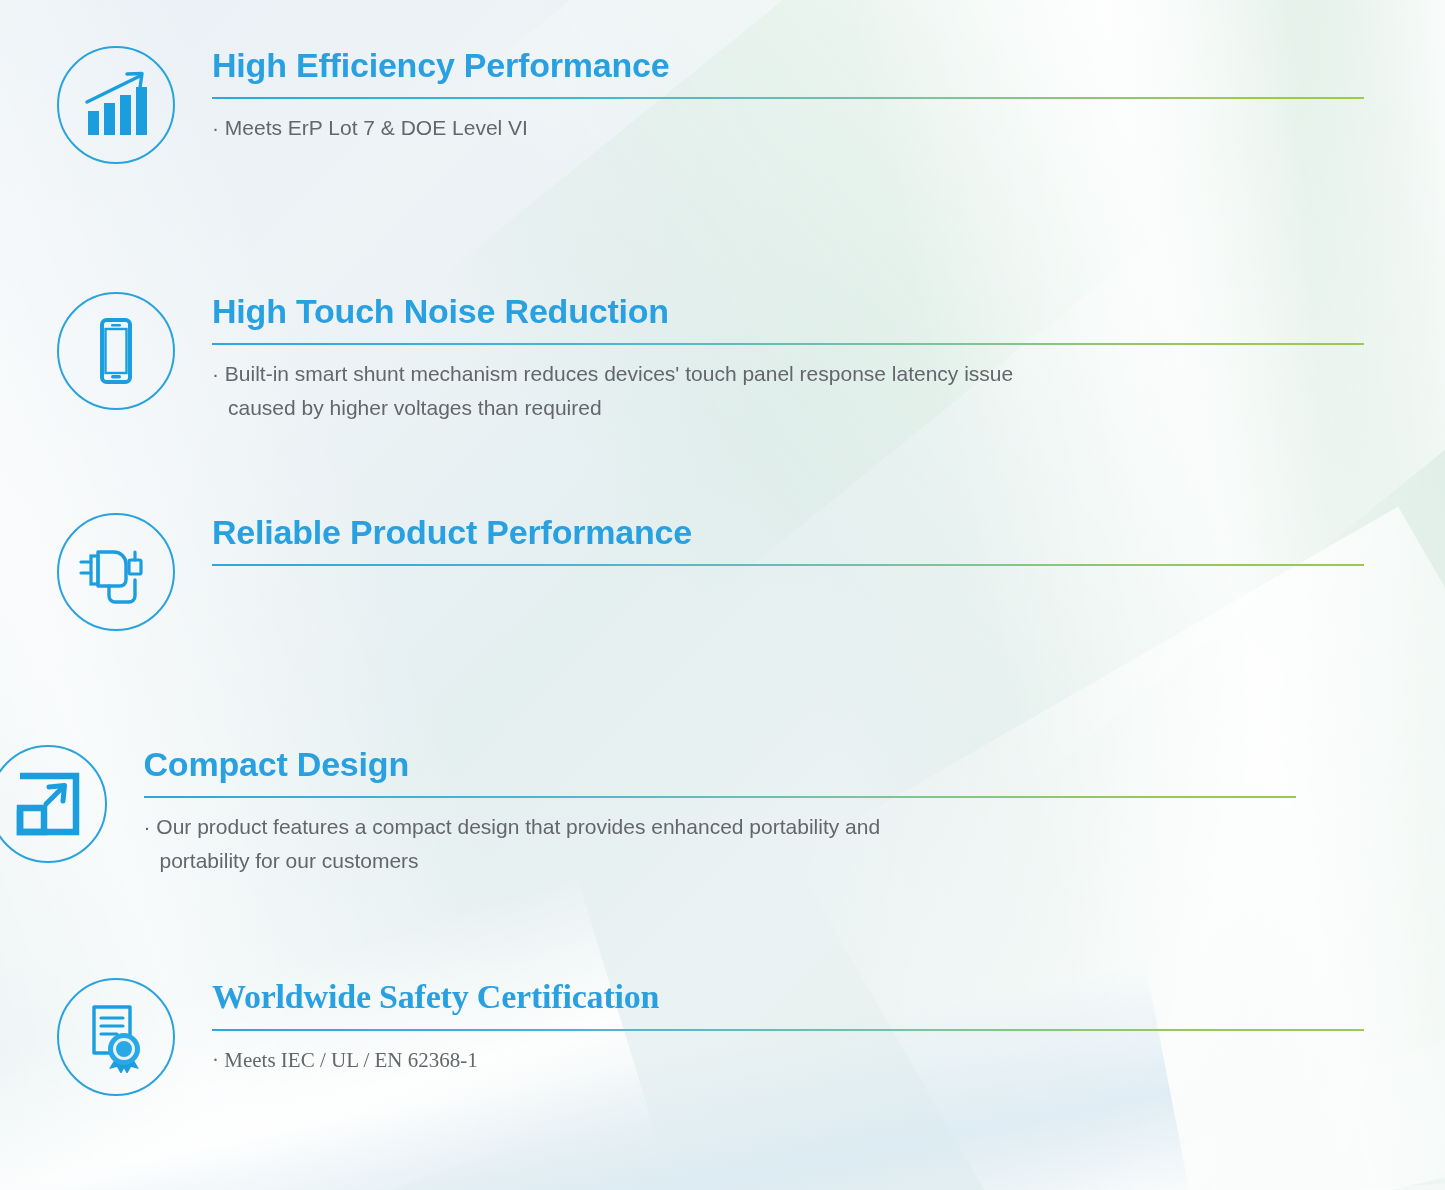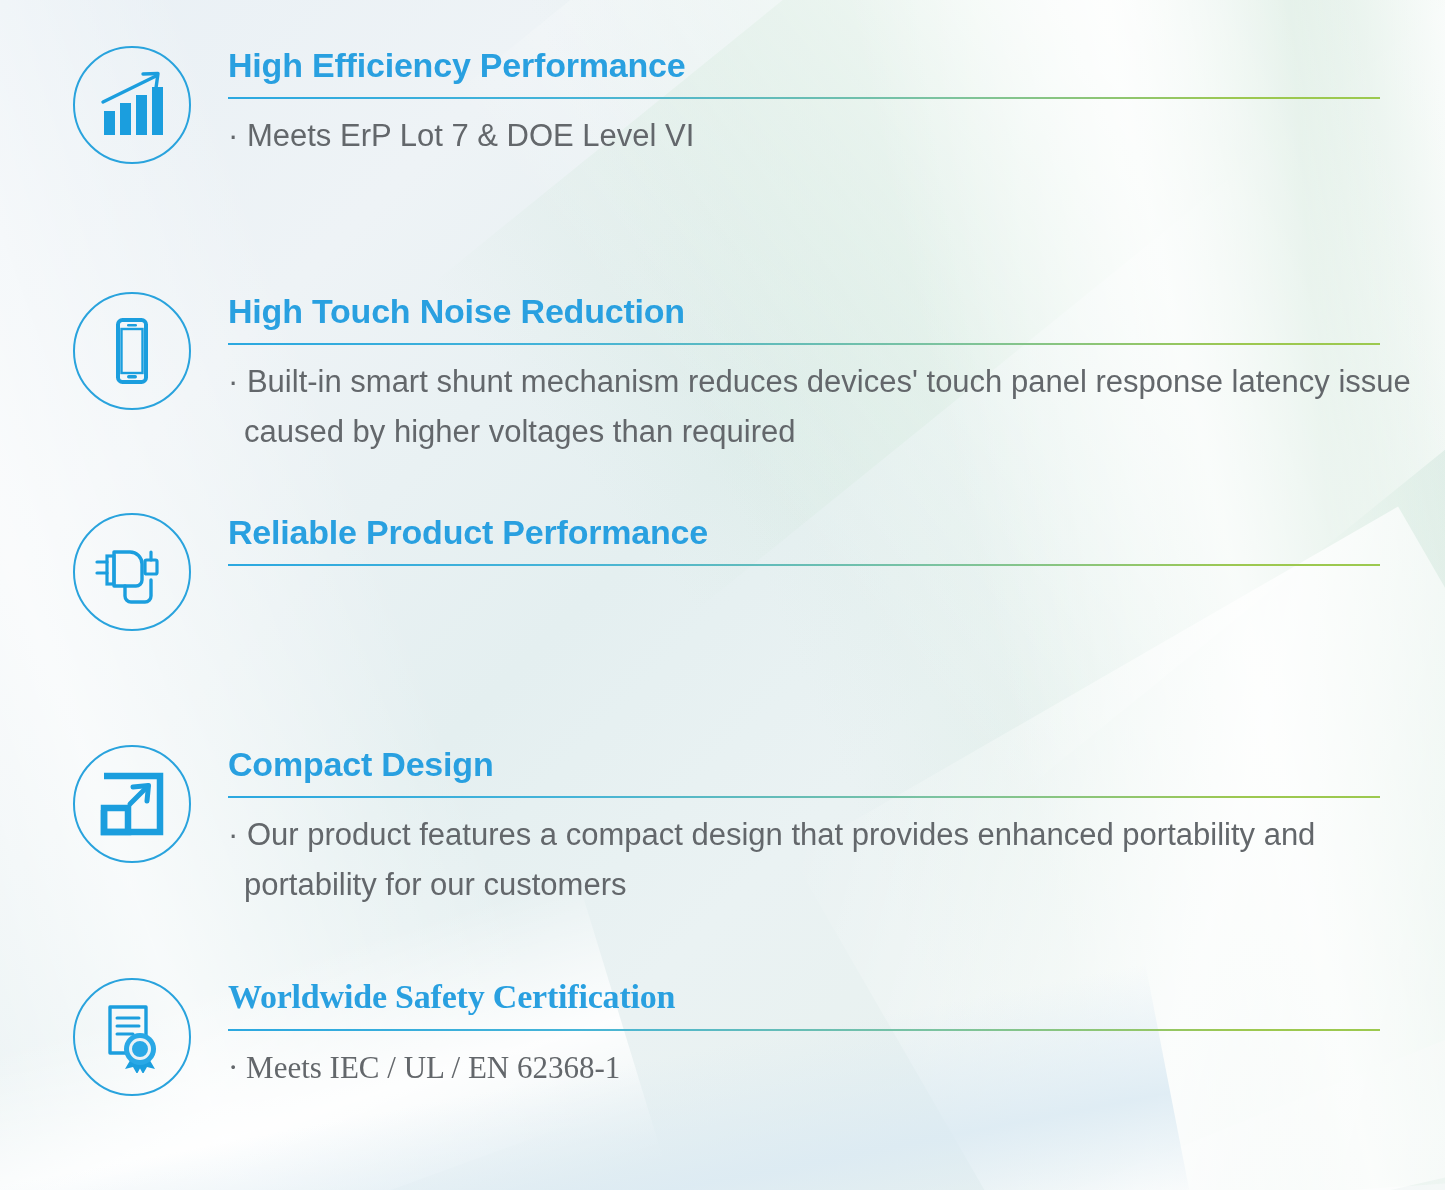--- a/index.html
+++ b/index.html
@@ -88,21 +88,20 @@
   .features {
     position: relative;
     z-index: 3;
   }
   .feature-row {
     position: absolute;
     left: 0;
     width: 1227px;
     display: flex;
     align-items: flex-start;
-    padding-left: 16px;
   }
 
   .icon-wrap {
     width: 128px;
     margin-left: 52px;
     flex: 0 0 128px;
     display: flex;
     align-items: flex-start;
     justify-content: center;
   }
@@ -136,32 +135,32 @@
   .divider {
     height: 2px;
     width: 1152px;
     margin-top: 15px;
     margin-bottom: 12px;
     background: linear-gradient(90deg, #2ba8e0 0%, #45b4d8 30%, #7cc39f 62%, #9dc850 88%, #9cc94f 100%);
   }
 
   .bullets {
     color: #63676b;
-    font-size: 31px;
+    font-size: 21px;
     line-height: 1.62;
     white-space: nowrap;
   }
   .bullet-line { display: block; }
   .bullet-cont { display: block; padding-left: 16px; }
 
   
   #row-0 { top: 46px; }
   #row-1 { top: 292px; }
   #row-2 { top: 513px; }
-  #row-3 { top: 745px; }
+  #row-3 { top: 745px; justify-content: center; }
   #row-4 { top: 978px; font-family: Liberation Serif, serif; }
 </style>
 </head>
 <body>
 
 <div id="poster">
 
   <div class="bg-layer">
     <div class="streak s6"></div>
     <div class="streak s3"></div>

